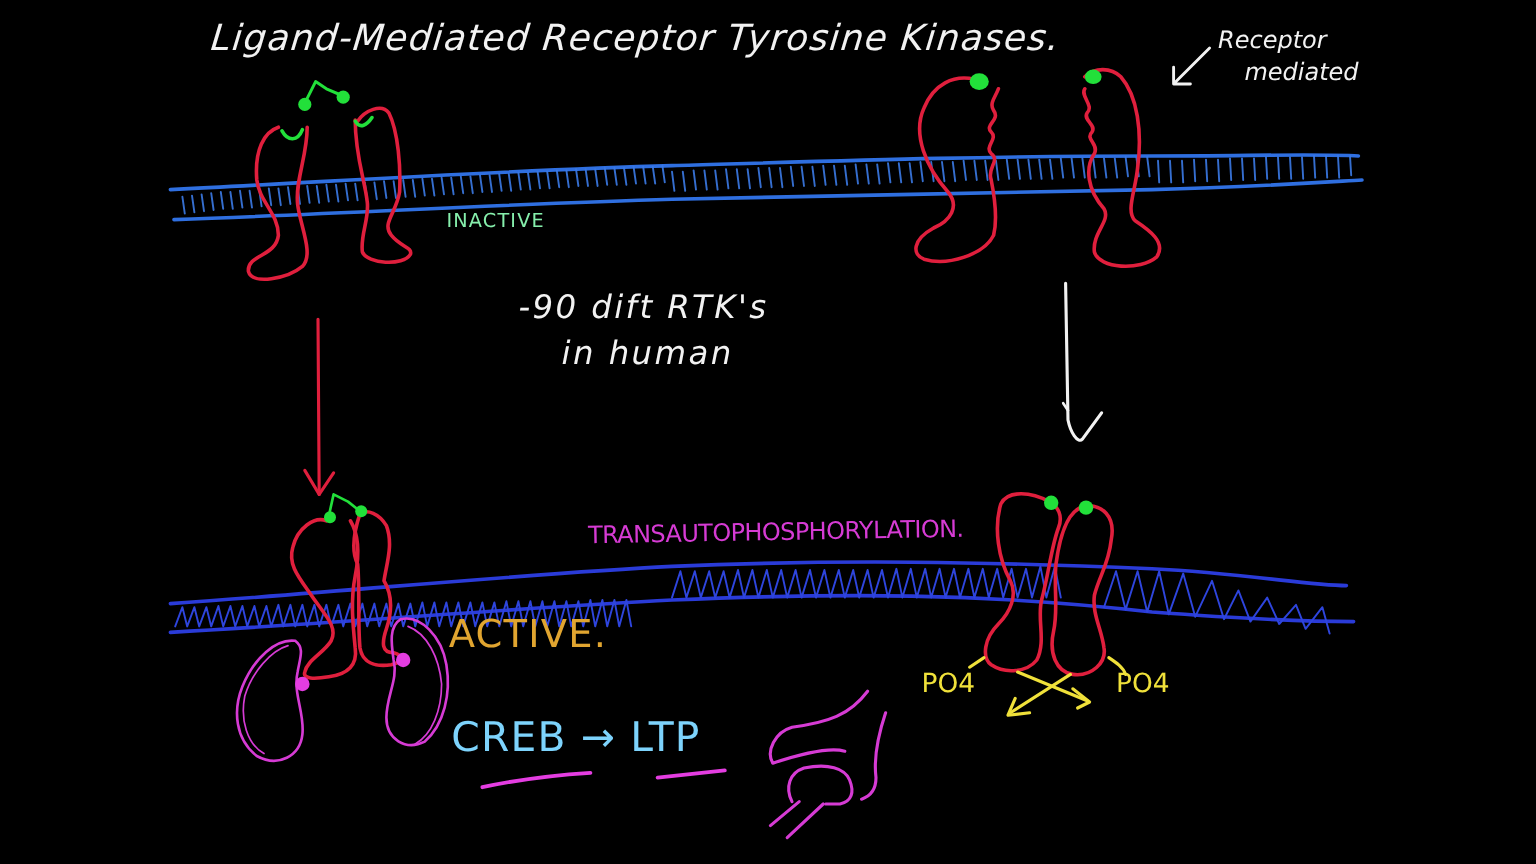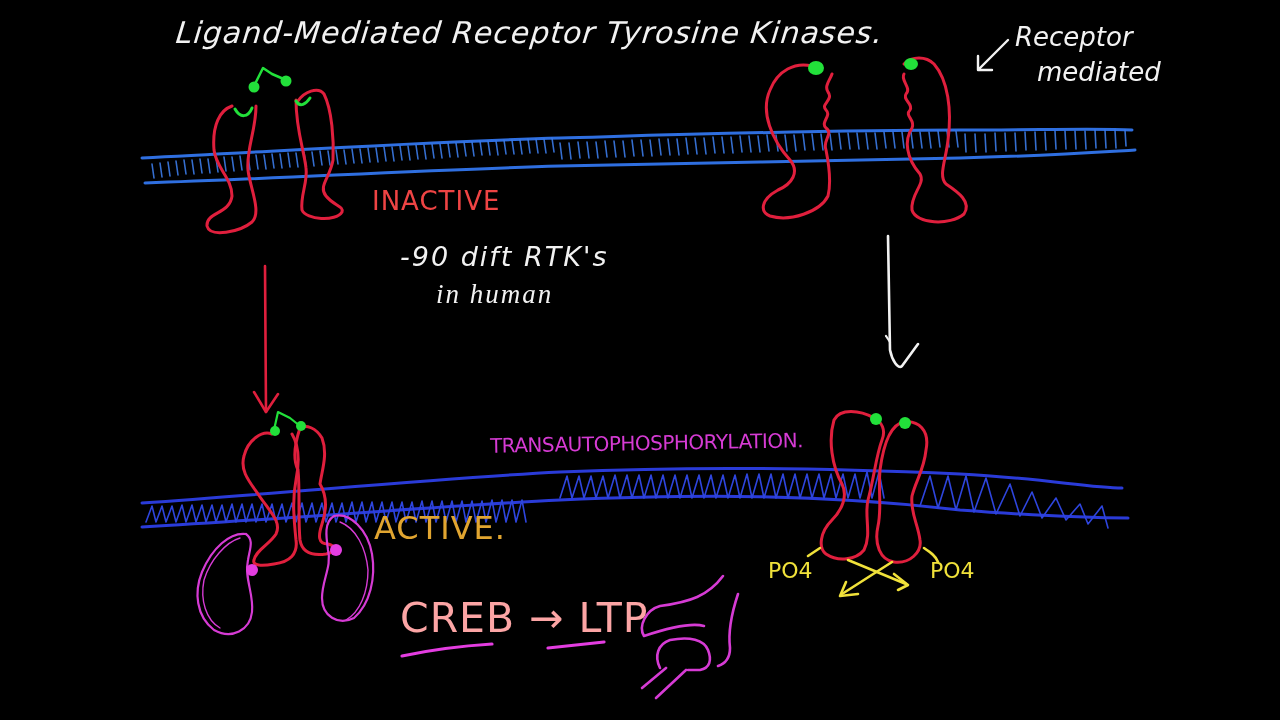--- a/index.html
+++ b/index.html
@@ -39,68 +39,67 @@
       left: 176px;
       top: 18px;
       font-size: 30px;
       color: #f2f2f2;
       letter-spacing: 1px;
       transform: skewX(-6deg);
     }
     .annot-receptor {
       left: 1015px;
       top: 20px;
-      font-size: 26px;
+      font-size: 20px;
       color: #f2f2f2;
       line-height: 1.35;
     }
     .annot-receptor span { display: block; }
     .annot-receptor .l2 { padding-left: 22px; }
     .note {
       left: 400px;
       top: 238px;
       font-size: 27px;
       color: #f2f2f2;
       line-height: 1.4;
       letter-spacing: 2px;
     }
-    .note span { display: block; }
-    .note .l2 { padding-left: 36px; font-family: Liberation Serif, serif; }
+    .note span { display: block; margin-left: 32px; }
+    .note .l2 { padding-left: 36px; }
     .note .l3 { padding-left: 86px; }
     .state-inactive {
       left: 372px;
       top: 176px;
-      font-size: 26px;
-      color: #ef4444;
-      font-style: normal;
-      letter-spacing: 1px;
-      margin-top: 12px;
+      font-size: 16px;
+      color: #86efac;
+      font-style: normal;
+      letter-spacing: 1px;
     }
     .state-active {
       left: 374px;
       top: 512px;
       font-size: 32px;
       color: #e1a530;
       font-style: normal;
       letter-spacing: 1px;
     }
     .transauto {
       left: 490px;
       top: 433px;
       font-size: 20px;
       color: #d63bd4;
       font-style: normal;
       letter-spacing: -0.5px;
       transform: rotate(-1deg);
     }
     .creb {
-      left: 400px;
+      left: 376px;
       top: 598px;
-      font-size: 41px;
-      color: #fca5a5;
+      font-size: 34px;
+      color: #7dd3fc;
       font-style: normal;
       letter-spacing: 1px;
     }
     .po4-left {
       left: 768px;
       top: 560px;
       font-size: 22px;
       color: #f0e13a;
       font-style: normal;
     }

